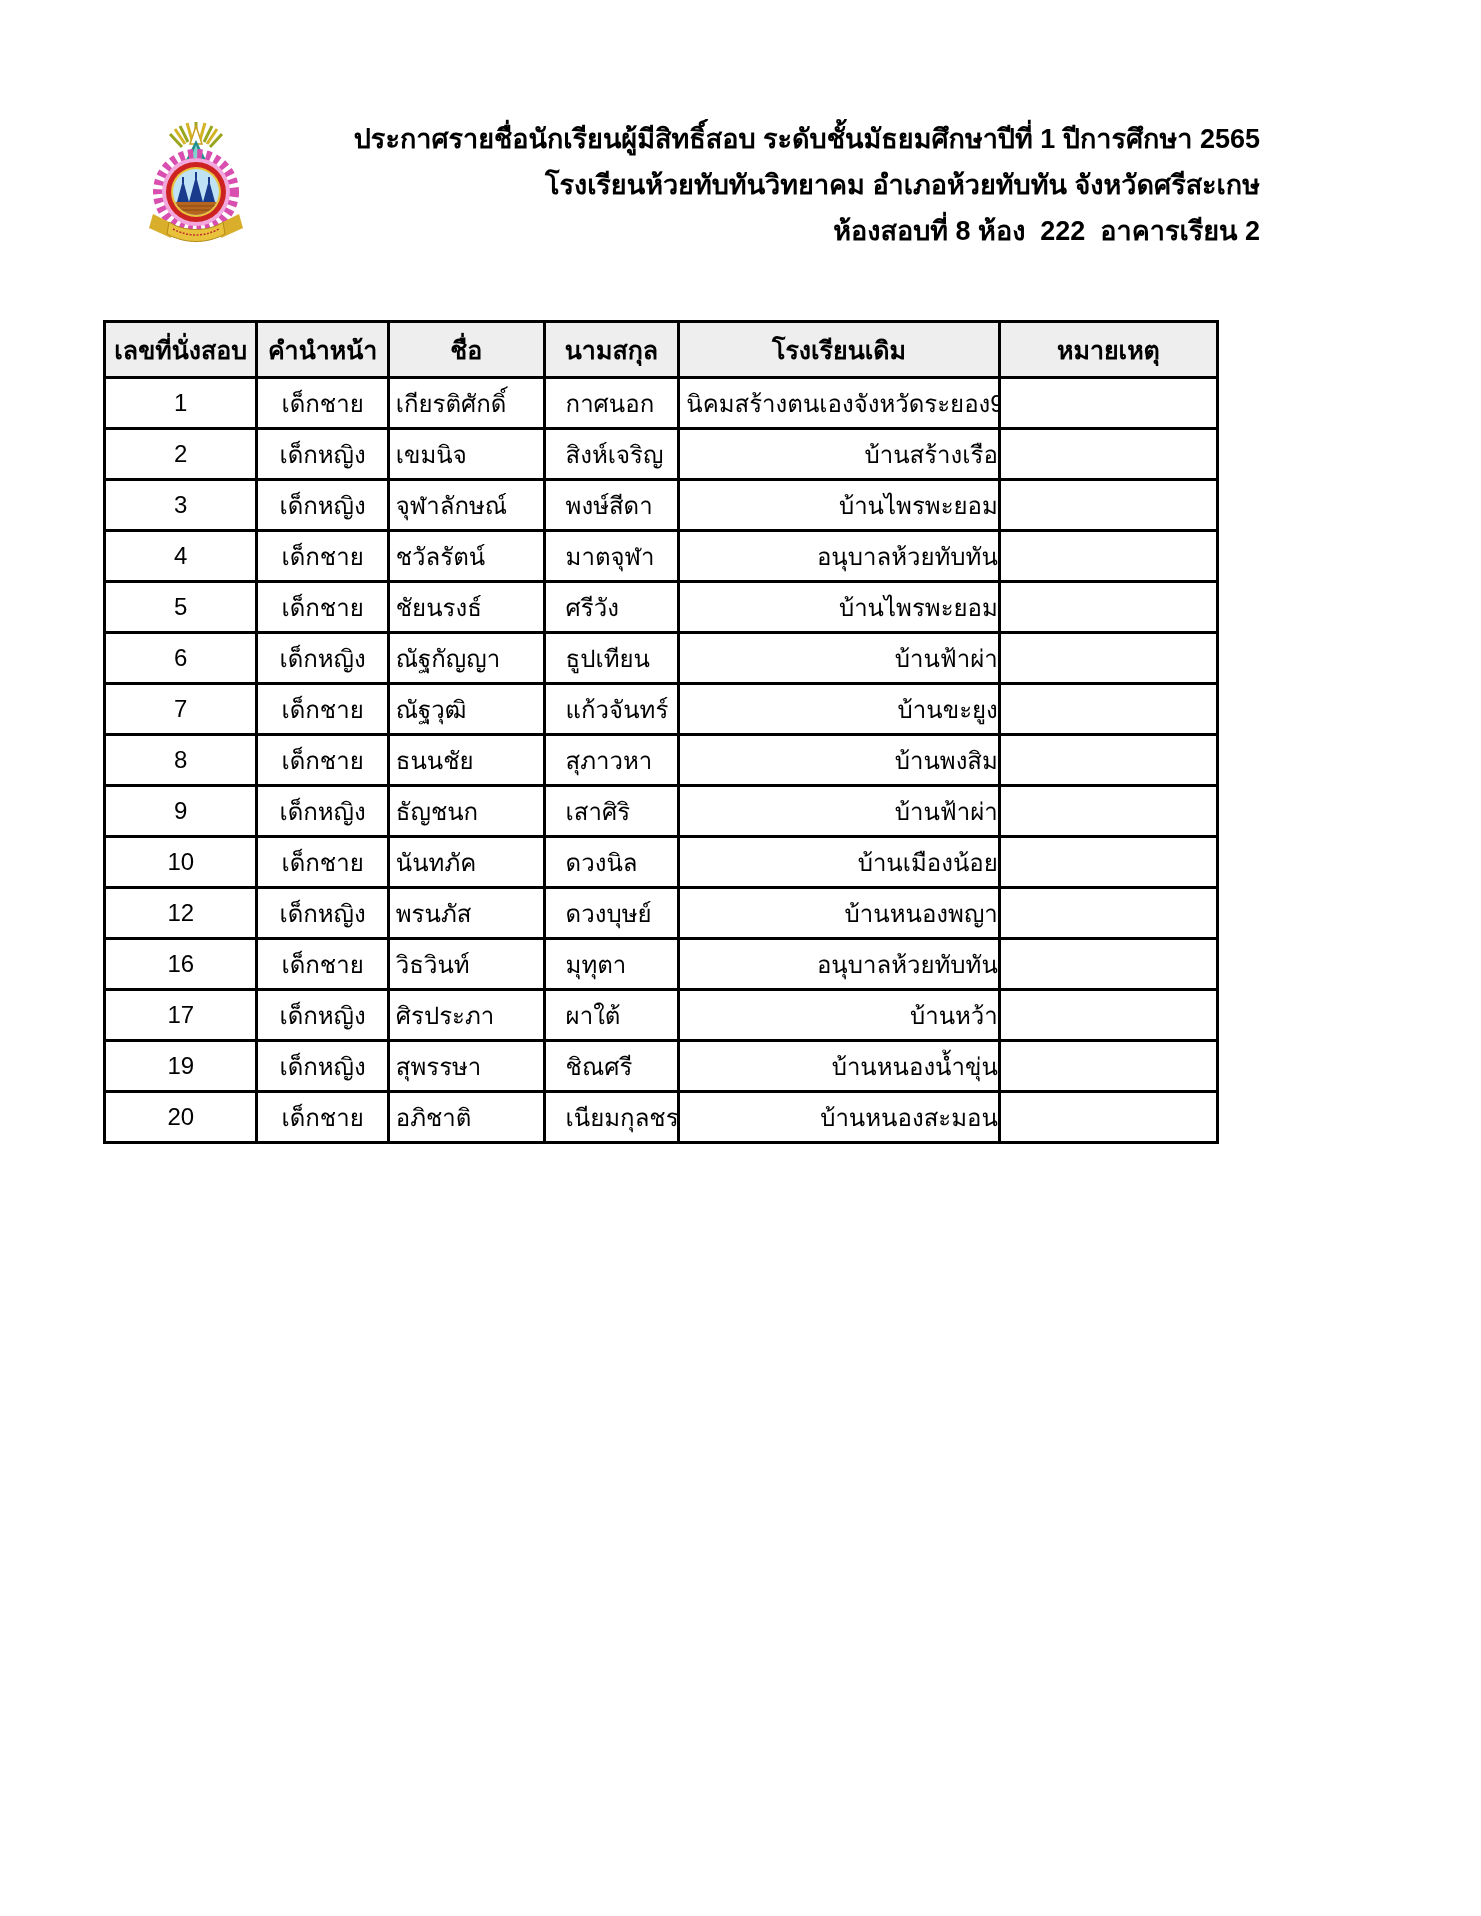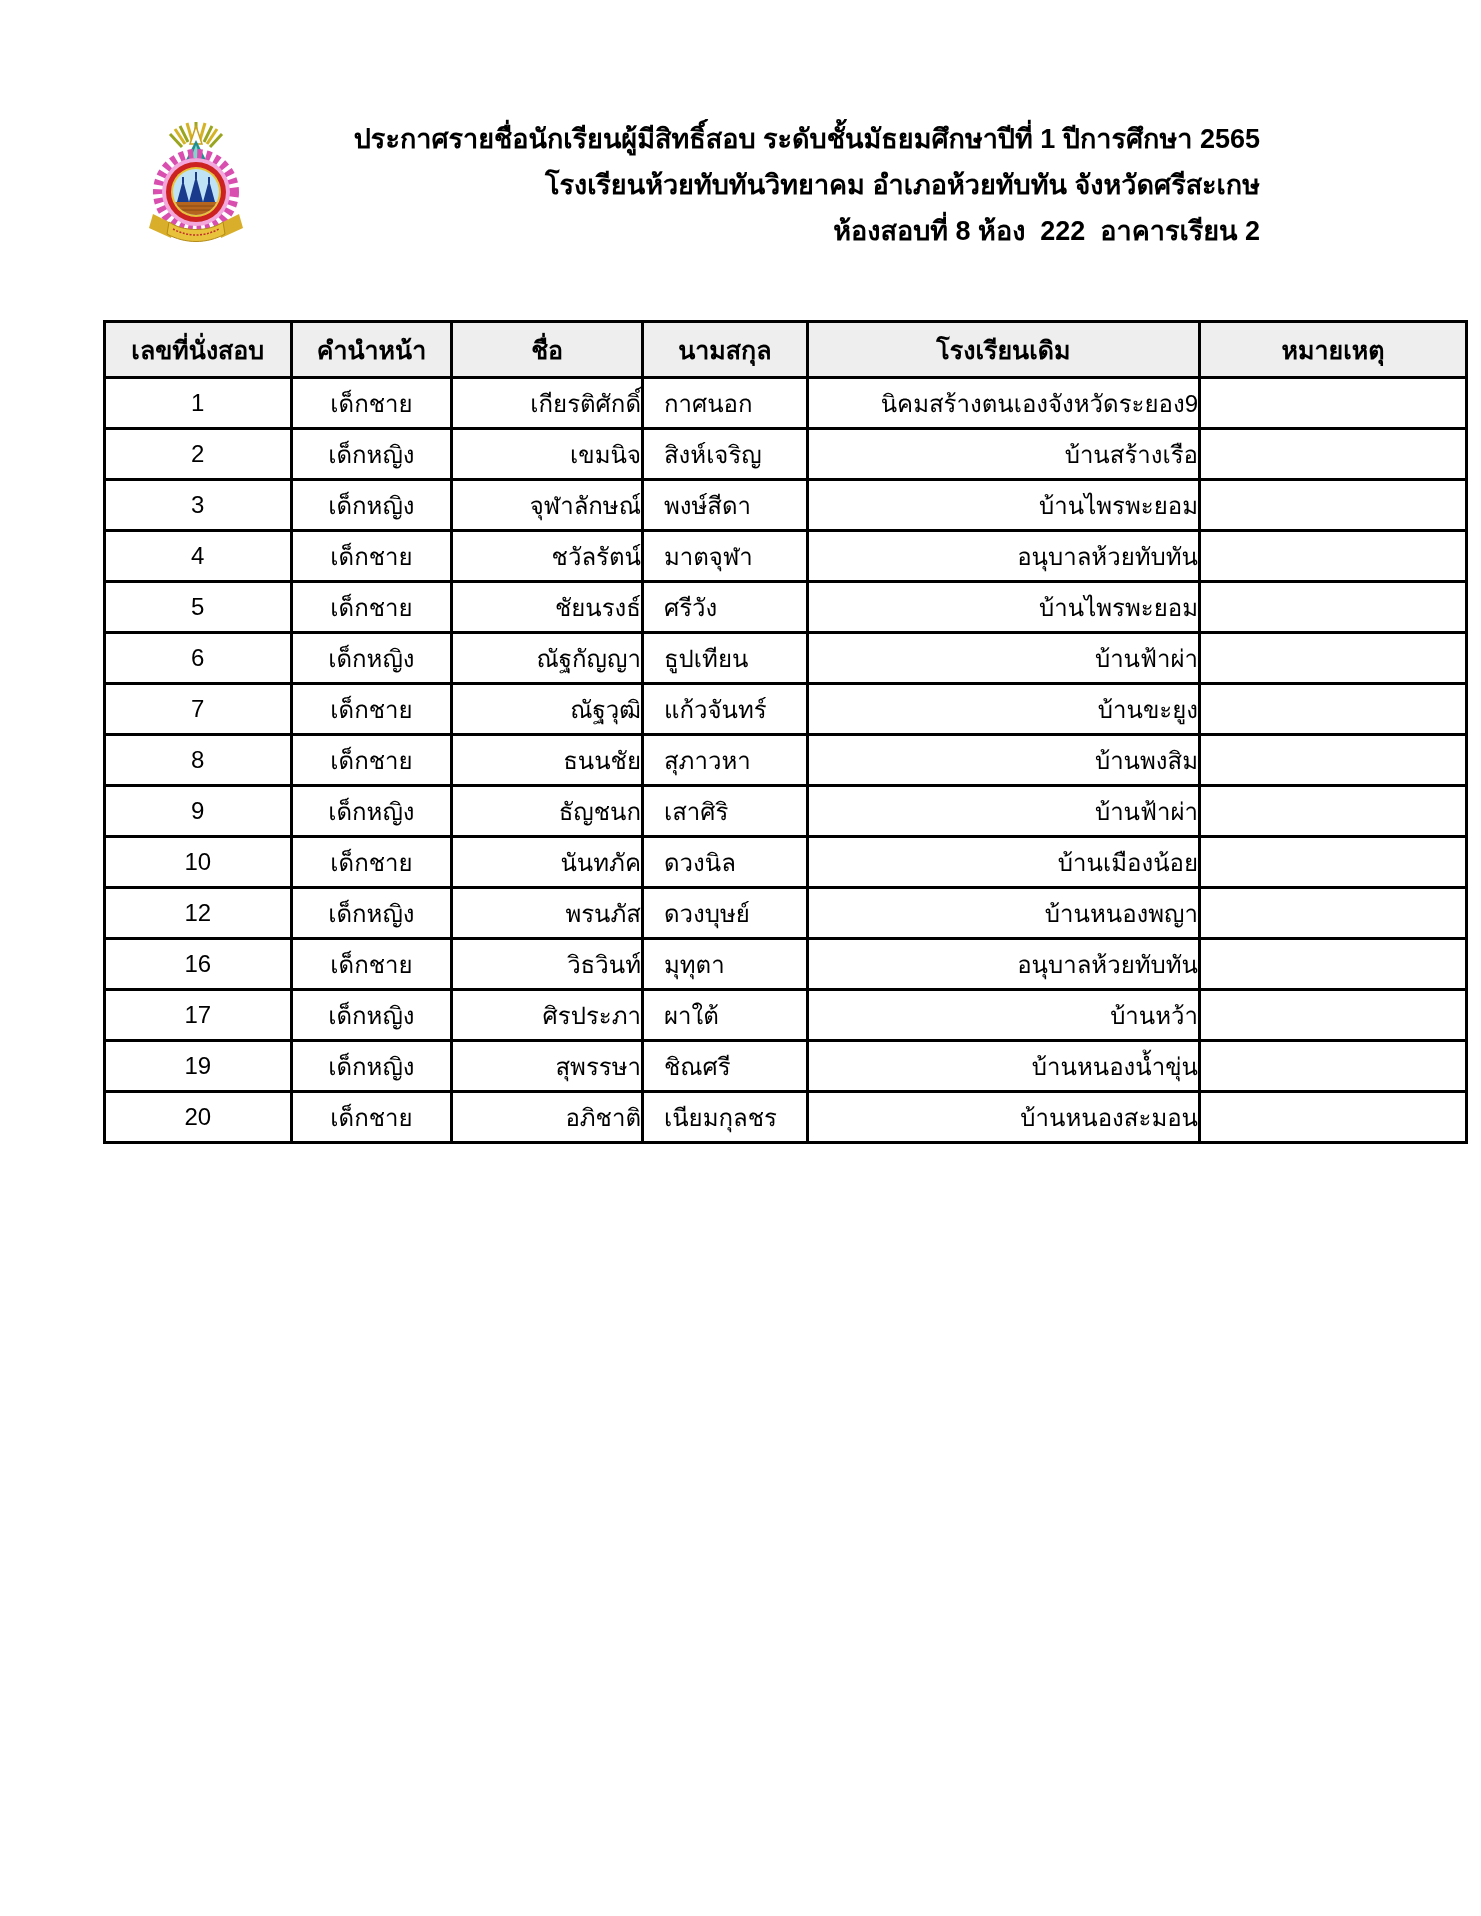--- a/index.html
+++ b/index.html
@@ -16,21 +16,21 @@
   }
   .title-line {
     font-weight:bold; color:#000;
     font-size:27px; line-height:46px;
     white-space:pre-wrap;
   }
   .emblem {
     position:absolute; left:30px; top:2px; width:126px; height:130px;
   }
   table.roster {
-    position:absolute; left:103px; top:320px; width:1365px;
+    position:absolute; left:103px; top:320px; width:1116px;
     border-collapse:collapse;
     table-layout:fixed;
   }
   table.roster, table.roster th, table.roster td {
     border:3px solid #000;
   }
   table.roster th {
     background:#eeeeee;
     height:56px;
     font-size:25px; font-weight:bold;
@@ -40,21 +40,21 @@
   table.roster td {
     height:51px;
     font-size:24px;
     vertical-align:middle;
     background:#ffffff;
     overflow:hidden;
     white-space:nowrap;
   }
   td.c-seat   { text-align:center; }
   td.c-prefix { text-align:center; }
-  td.c-first  { text-align:right; padding-left:6px; }
+  td.c-first  { text-align:left; padding-left:6px; }
   td.c-last   { text-align:left; padding-left:20px; }
   td.c-school { text-align:right; padding-left:6px; }
   td.c-note   { text-align:center; }
   col.w-seat   { width:13.7%; }
   col.w-prefix { width:11.8%; }
   col.w-first  { width:14.0%; }
   col.w-last   { width:12.1%; }
   col.w-school { width:28.8%; }
   col.w-note   { width:19.6%; }
 </style>

